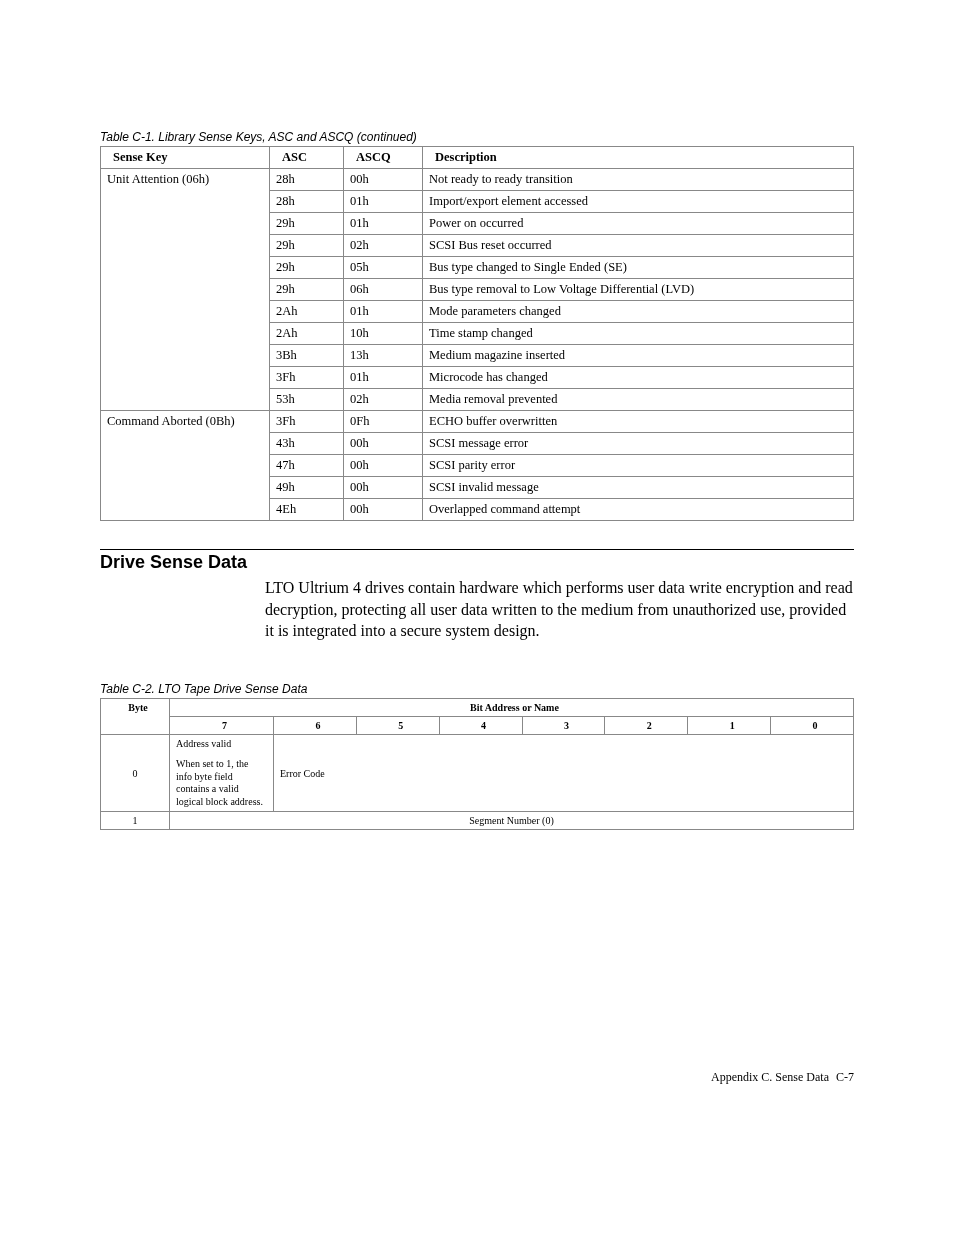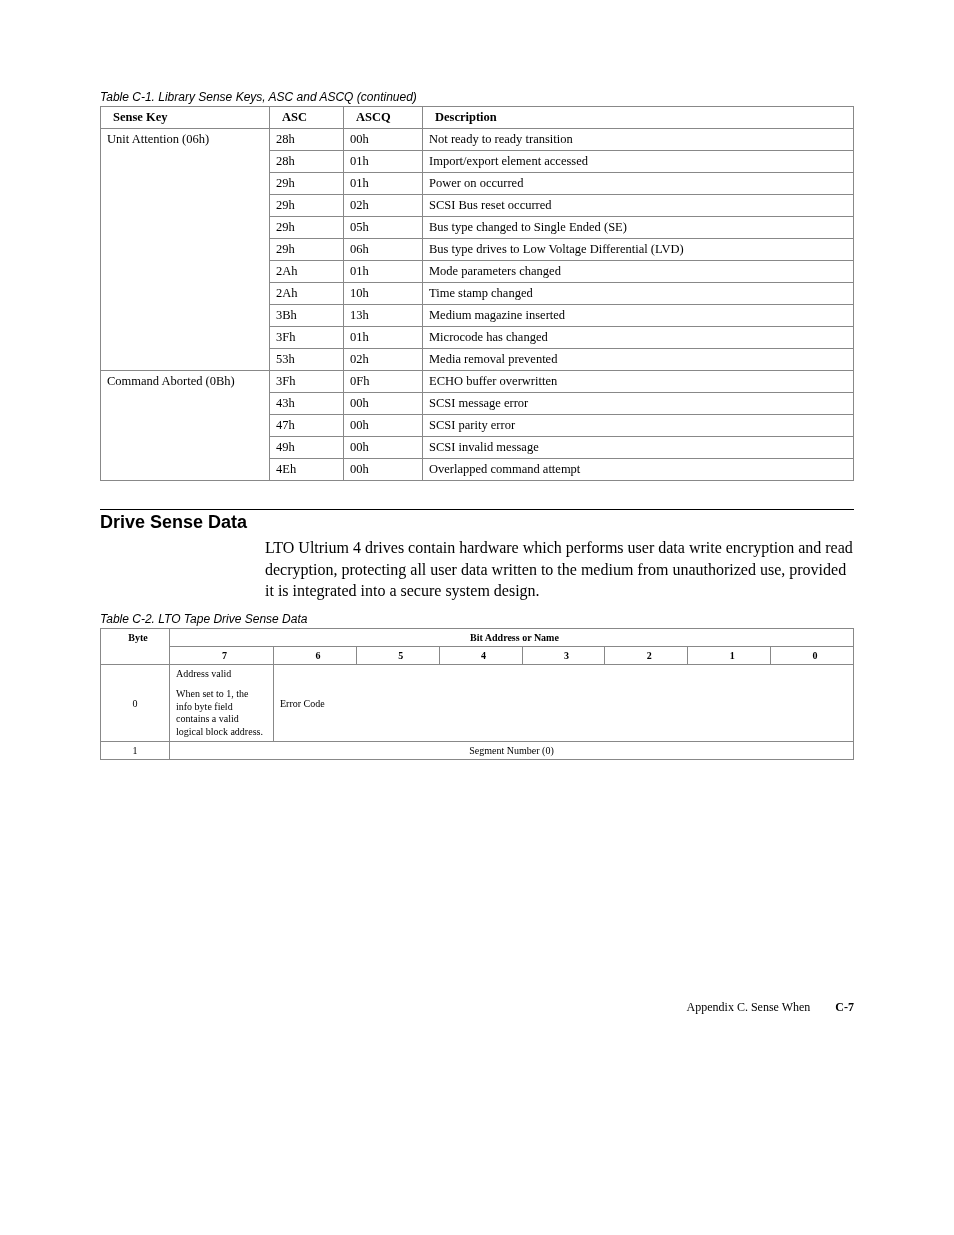--- a/index.html
+++ b/index.html
@@ -10,20 +10,21 @@
     padding: 90px 100px 50px 100px;
     width: 954px;
     box-sizing: border-box;
     font-size: 13px;
   }
   .table-caption {
     font-style: italic;
     font-size: 12px;
     margin-bottom: 2px;
     font-family: Arial, Helvetica, sans-serif;
+    margin-top: 40px;
   }
   table {
     border-collapse: collapse;
     width: 100%;
     font-size: 12.5px;
   }
   th, td {
     border: 1px solid #888;
     padding: 3px 6px;
     text-align: left;
@@ -65,22 +66,22 @@
   .t2 td.errcode {
     text-align: left;
     vertical-align: middle;
   }
   .footer {
     text-align: right;
     font-size: 12px;
     margin-top: 240px;
   }
   .footer .pg {
-    font-weight: bold;
-    margin-left: 22px;
+    font-weight: normal;
+    margin-left: 4px;
   }
   .multiline p {
     margin: 0 0 8px 0;
     line-height: 1.25;
   }
   .multiline p:last-child { margin-bottom: 0; }
   .col-sk { width: 150px; }
   .col-asc { width: 55px; }
   .col-ascq { width: 60px; }
   .t2 .col-byte { width: 50px; }
@@ -121,21 +122,21 @@
     <td>SCSI Bus reset occurred</td>
   </tr>
   <tr>
     <td>29h</td>
     <td>05h</td>
     <td>Bus type changed to Single Ended (SE)</td>
   </tr>
   <tr>
     <td>29h</td>
     <td>06h</td>
-    <td>Bus type drives to Low Voltage Differential (LVD)</td>
+    <td>Bus type removal to Low Voltage Differential (LVD)</td>
   </tr>
   <tr>
     <td>2Ah</td>
     <td>01h</td>
     <td>Mode parameters changed</td>
   </tr>
   <tr>
     <td>2Ah</td>
     <td>10h</td>
     <td>Time stamp changed</td>
@@ -215,15 +216,15 @@
     <td class="errcode" colspan="7">Error Code</td>
   </tr>
   <tr>
     <td class="byte">1</td>
     <td colspan="8">Segment Number (0)</td>
   </tr>
 </tbody>
   </table>
 
 <div class="footer">
-  <span>Appendix C. Sense When</span>
+  <span>Appendix C. Sense Data</span>
   <span class="pg">C-7</span>
 </div>
 
 </body></html>

